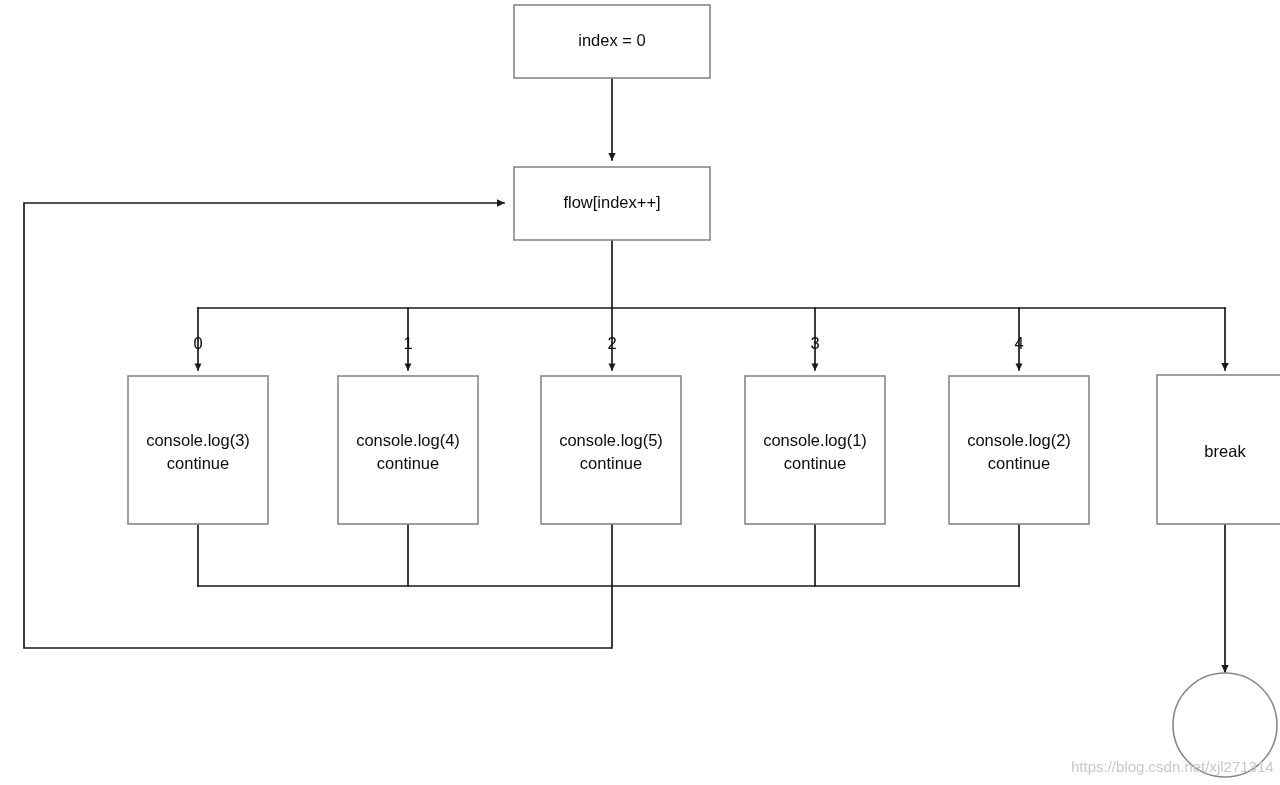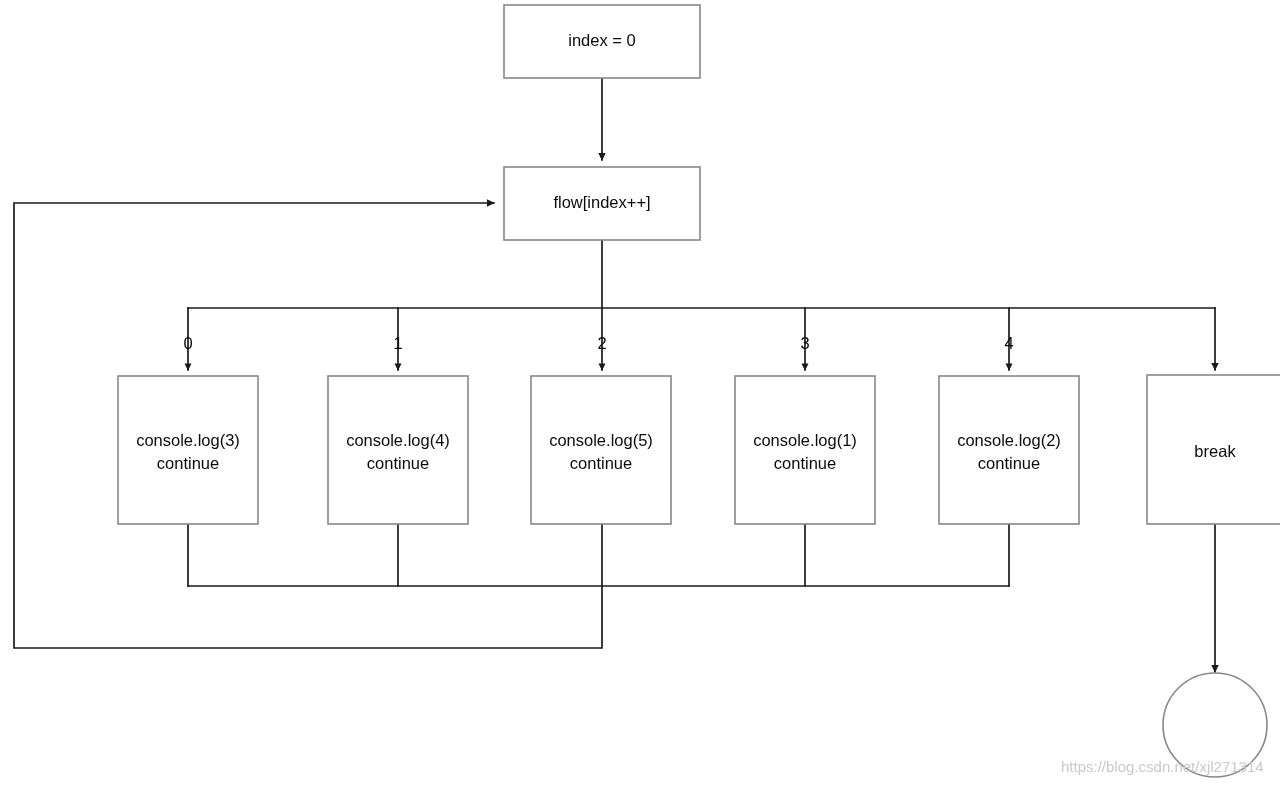--- a/index.html
+++ b/index.html
@@ -10,21 +10,21 @@
   body {
     width: 1280px;
     height: 785px;
     font-family: "Liberation Sans", sans-serif;
     overflow: hidden;
     position: relative;
   }
   #flowchart-root {
     position: absolute;
     top: 0;
-    left: 6px;
+    left: 16px;
     width: 1144px;
     height: 785px;
   }
   .node-rect {
     fill: #ffffff;
     stroke: #888888;
     stroke-width: 1.6;
   }
   .node-circle {
     fill: #ffffff;

